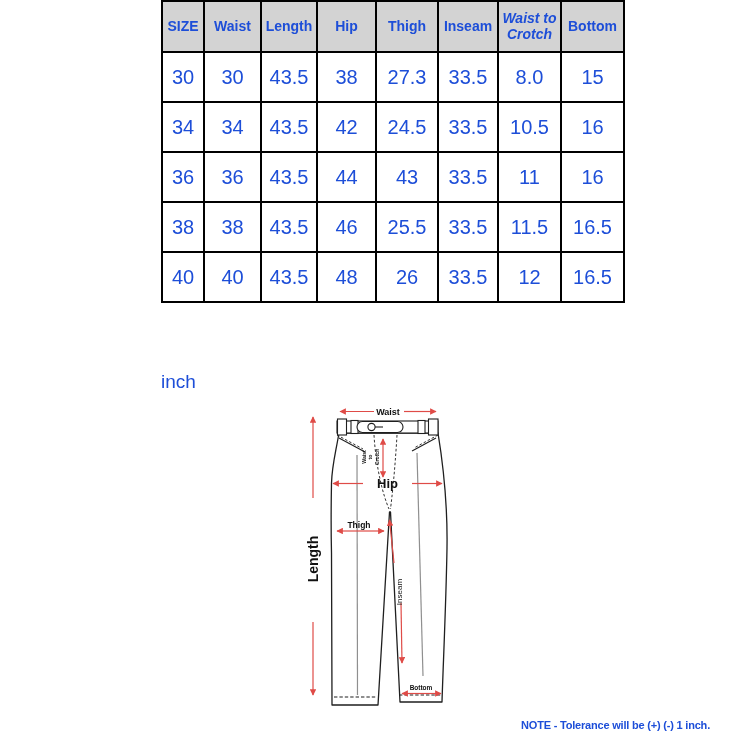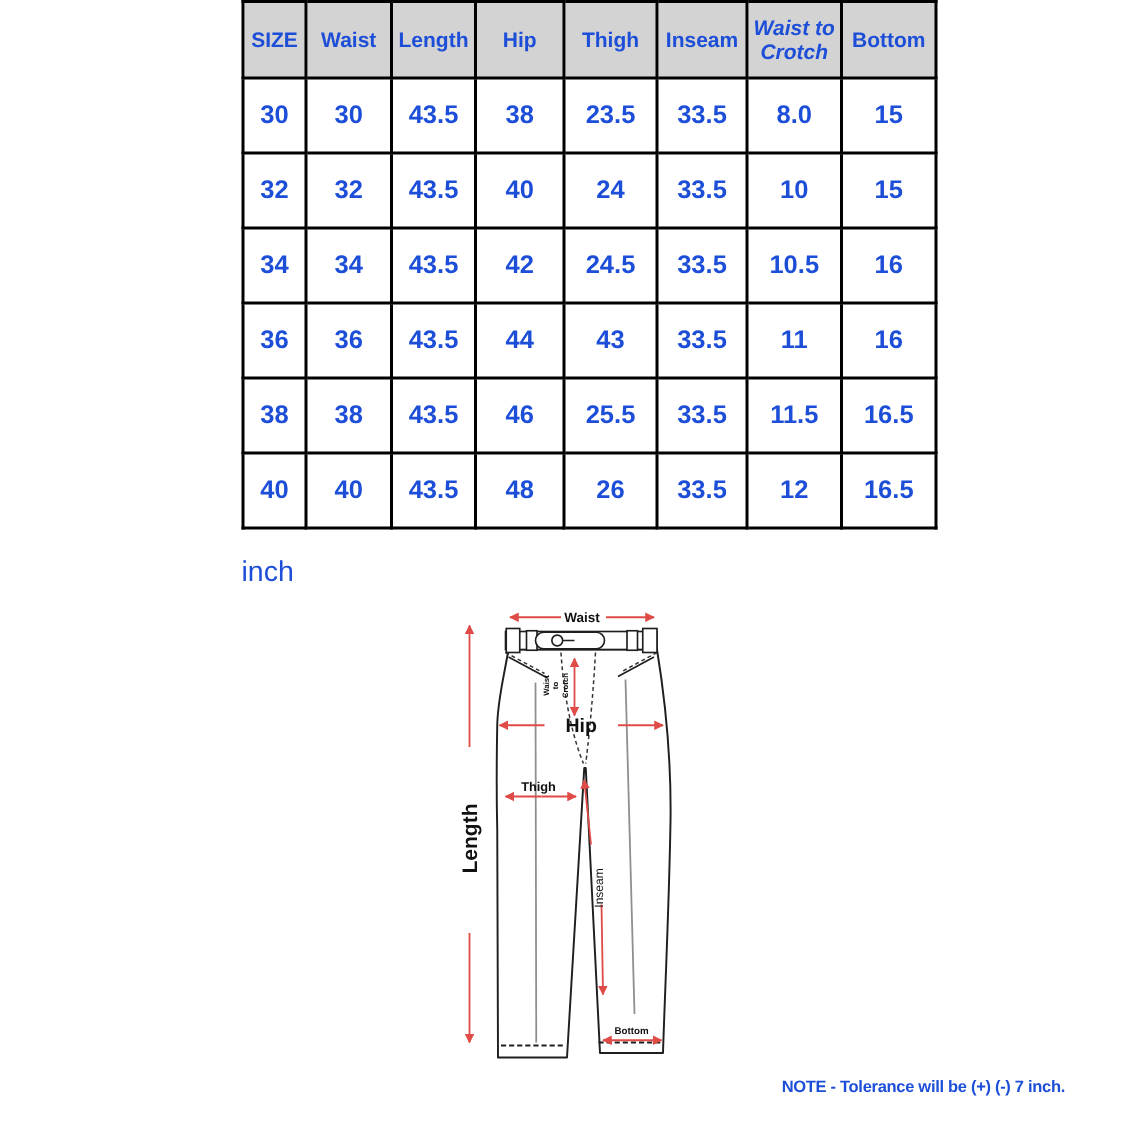--- a/index.html
+++ b/index.html
@@ -4,21 +4,21 @@
 <style>
   html,body{margin:0;padding:0;background:#fff;}
   #page{position:relative;width:750px;height:750px;background:#fff;overflow:hidden;
         font-family:"Liberation Sans",sans-serif;color:#1d4ed8;}
 
   
   #size-table{position:absolute;left:161px;top:0;border-collapse:collapse;table-layout:fixed;width:462px;}
   #size-table th,#size-table td{border:2px solid #000;text-align:center;vertical-align:middle;
         padding:0 1px;overflow:hidden;}
   #size-table th{height:49px;font-size:14px;font-weight:bold;line-height:1.12;}
-  #size-table td{height:48px;font-size:17px;font-weight:bold;}
+  #size-table td{height:48px;font-size:20px;font-weight:normal;}
 
   #unit-label{position:absolute;left:161px;top:371px;width:462px;text-align:left;
         font-size:19px;font-weight:400;}
 
   
   #pants-svg{position:absolute;left:295px;top:398px;}
   .outline{fill:#fff;stroke:#1f1f1f;stroke-width:1.3;stroke-linejoin:round;}
   .thin{fill:#fff;stroke:#1f1f1f;stroke-width:1.1;}
   .crease{stroke:#8f8f8f;stroke-width:1.2;fill:none;}
   .dashln{stroke:#333;stroke-width:1;fill:none;stroke-dasharray:2.6 2;}
@@ -57,33 +57,23 @@
           <th style="background: rgb(211, 211, 211); font-style: italic;">Waist to Crotch</th>
           <th style="background: rgb(211, 211, 211);">Bottom</th>
         </tr>
     </thead>
     <tbody id="table-body">
         <tr>
           <td>30</td>
           <td>30</td>
           <td>43.5</td>
           <td>38</td>
-          <td>23.5</td>
+          <td>27.3</td>
           <td>33.5</td>
           <td>8.0</td>
-          <td>15</td>
-        </tr>
-        <tr>
-          <td>32</td>
-          <td>32</td>
-          <td>43.5</td>
-          <td>40</td>
-          <td>24</td>
-          <td>33.5</td>
-          <td>10</td>
           <td>15</td>
         </tr>
         <tr>
           <td>34</td>
           <td>34</td>
           <td>43.5</td>
           <td>42</td>
           <td>24.5</td>
           <td>33.5</td>
           <td>10.5</td>
@@ -176,15 +166,15 @@
     <text class="dlabel" x="69.5" y="59" dy="0.35em" text-anchor="middle" font-size="5.2" font-weight="bold" transform="rotate(-90 69.5 59)">Waist</text>
     <text class="dlabel" x="75.5" y="59" dy="0.35em" text-anchor="middle" font-size="5.2" font-weight="bold" transform="rotate(-90 75.5 59)">to</text>
     <text class="dlabel" x="82" y="59" dy="0.35em" text-anchor="middle" font-size="5.2" font-weight="bold" transform="rotate(-90 82 59)">Crotch</text>
     <text class="dlabel" x="92.5" y="90" text-anchor="middle" font-size="13" font-weight="bold">Hip</text>
     <text class="dlabel" x="64" y="129.5" text-anchor="middle" font-size="8.5" font-weight="bold">Thigh</text>
     <text class="dlabel" x="18" y="161" dy="0.35em" text-anchor="middle" font-size="14" font-weight="bold" transform="rotate(-90 18 161)">Length</text>
     <text class="dlabel" x="104" y="194" dy="0.35em" text-anchor="middle" font-size="8" transform="rotate(-90 104 194)">Inseam</text>
     <text class="dlabel" x="126" y="291.5" text-anchor="middle" font-size="6.5" font-weight="bold">Bottom</text>
   </svg>
 
-  <div id="note">NOTE - Tolerance will be (+) (-) 7 inch.</div>
+  <div id="note">NOTE - Tolerance will be (+) (-) 1 inch.</div>
 
 </div>
 
 </body></html>

